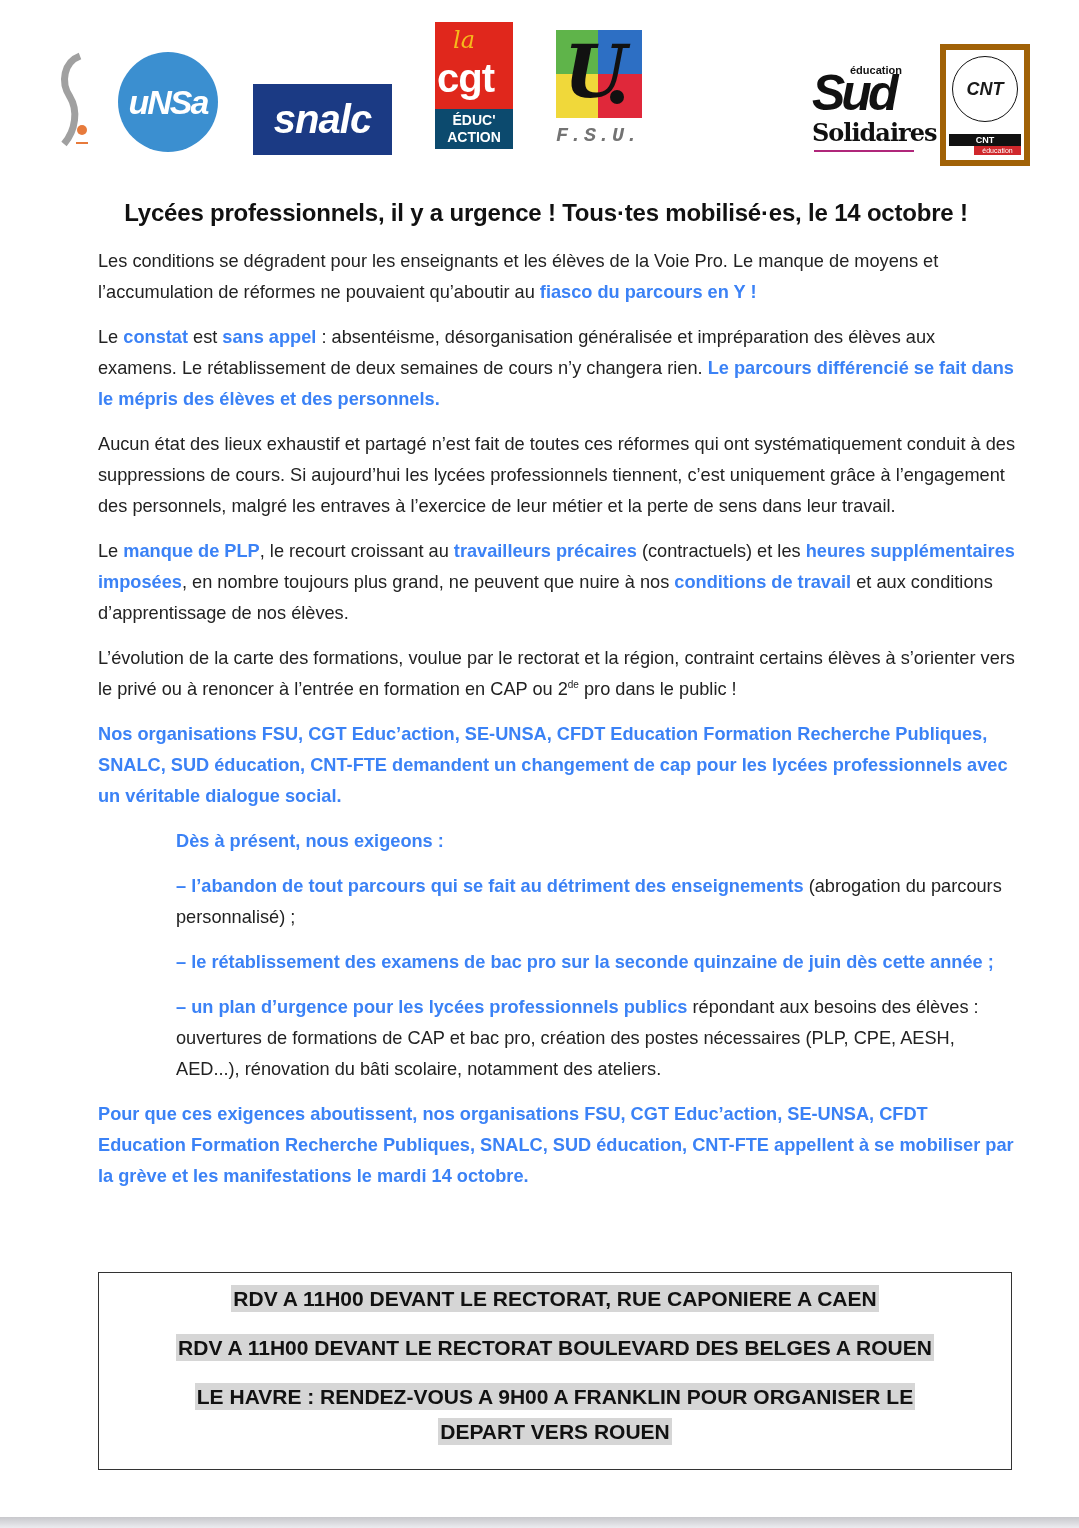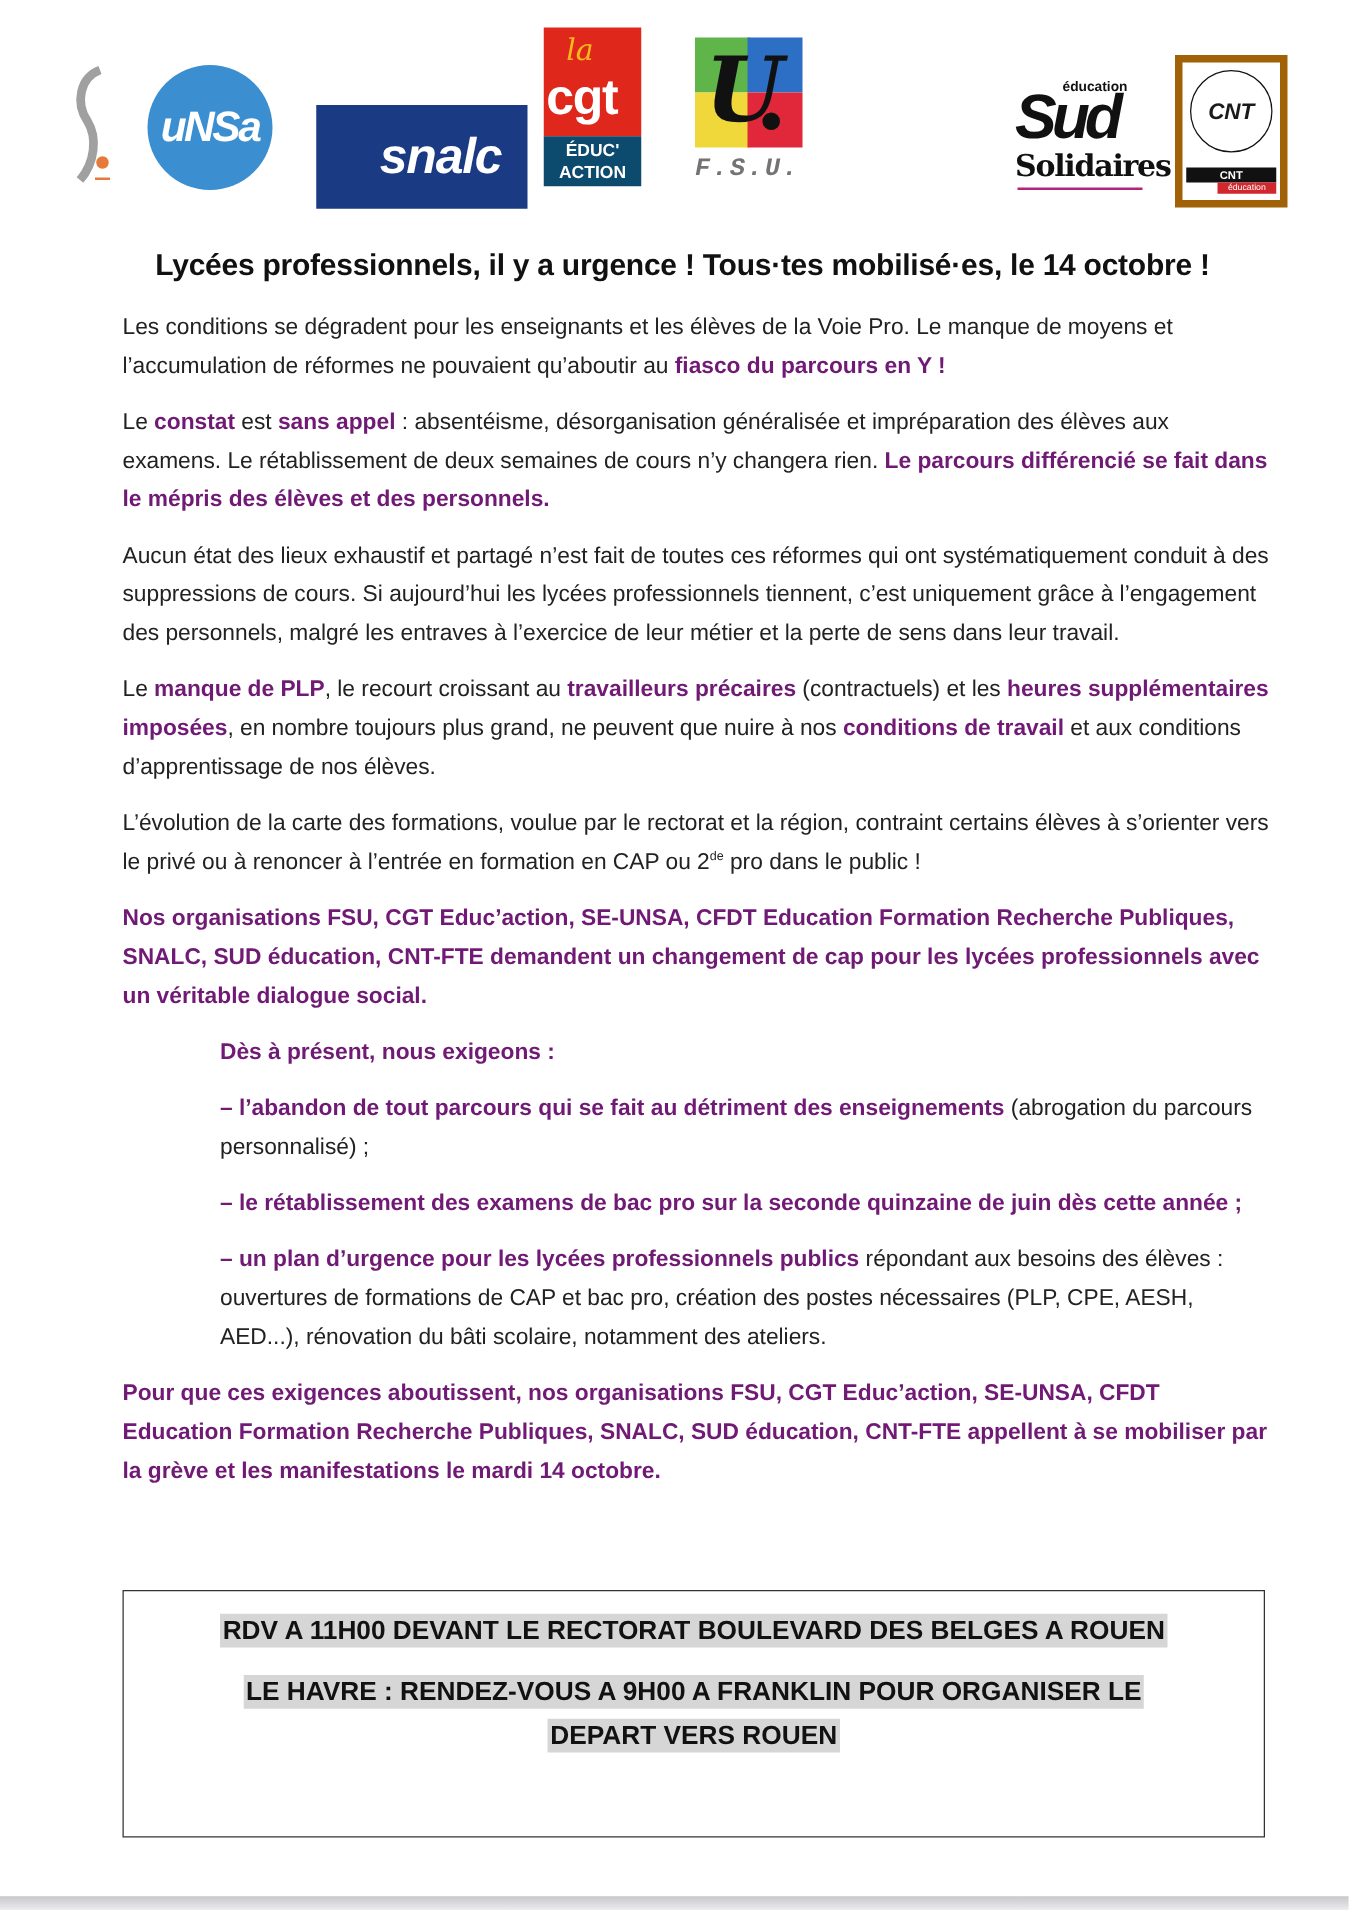--- a/index.html
+++ b/index.html
@@ -5,22 +5,22 @@
   html, body { margin:0; padding:0; }
   body { width:1079px; height:1528px; background:#ffffff; position:relative; overflow:hidden;
          font-family:"Liberation Sans", sans-serif; color:#1a1a1a; }
   .logos { position:absolute; left:0; top:0; width:1079px; height:170px; }
   .logo { position:absolute; }
   
   .unsa-s { left:58px; top:52px; width:30px; height:98px; }
   .unsa-circle { left:118px; top:52px; width:100px; height:100px; border-radius:50%; background:#3b8fd0;
                  color:#fff; font-weight:bold; font-size:34px; display:flex; align-items:center; justify-content:center; font-style:italic; letter-spacing:-2px;}
   
-  .snalc { left:253px; top:84px; width:139px; height:83px; background:#1b3a84; color:#fff; font-weight:bold;
-           font-size:40px; display:flex; align-items:center; justify-content:center; font-style:italic; letter-spacing:-1px;padding-left:30px;}
+  .snalc { left:253px; top:84px; width:139px; height:71px; background:#1b3a84; color:#fff; font-weight:bold;
+           font-size:40px; display:flex; align-items:center; justify-content:center; font-style:italic; letter-spacing:-1px;}
   
   .cgt { left:435px; top:22px; width:78px; height:128px; }
   .cgt-top { position:absolute; left:0; top:0; width:78px; height:87px; background:#e0271c; color:#fff; }
   .cgt-la { position:absolute; left:18px; top:4px; font-family:"DejaVu Serif", serif; font-style:italic; color:#f6b91b; font-size:24px; }
   .cgt-cgt { position:absolute; left:2px; top:34px; font-size:40px; font-weight:bold; letter-spacing:-1px;}
   .cgt-bot { position:absolute; left:0; top:87px; width:78px; height:40px; background:#0c4a6e; color:#fff; font-size:14px;
              font-weight:bold; text-align:center; line-height:17px; padding-top:3px; box-sizing:border-box;}
   
   .fsu { left:552px; top:28px; width:92px; height:122px; }
   .fsu-sq { position:absolute; width:44px; height:44px; }
@@ -41,21 +41,21 @@
   
   .cnt { left:940px; top:44px; width:78px; height:110px; border:6px solid #a16207; background:#fff; }
   .cnt-circle { position:absolute; left:6px; top:6px; width:64px; height:64px; border-radius:50%; border:1px solid #111;
                 display:flex; align-items:center; justify-content:center; font-weight:bold; font-size:18px; font-style:italic;}
   .cnt-bar { position:absolute; left:3px; top:84px; width:72px; height:12px; background:#111; color:#fff; font-size:9px; font-weight:bold; text-align:center; line-height:12px;}
   .cnt-red { position:absolute; left:28px; top:96px; width:47px; height:9px; background:#d0282c; color:#fff; font-size:7px; text-align:center; line-height:9px;}
 
   .title { position:absolute; left:0; top:199px; width:1092px; text-align:center; font-size:24px; font-weight:bold; color:#111; letter-spacing:-0.2px;}
   .content { position:absolute; left:98px; top:246px; width:920px; font-size:18.2px; line-height:31px; color:#222; }
   .content p { margin:0 0 14px 0; }
-  .content b { color:#701a75; }
+  .content b { color:#3b82f6; }
   .demands { padding-left:78px; }
   sup { font-size:10px; line-height:0; }
   .rdv-box { position:absolute; left:98px; top:1272px; width:914px; height:198px; border:1.5px solid #333; box-sizing:border-box; text-align:center; }
   .rdv { display:inline; background:#d6d6d6; font-weight:bold; font-size:21px; color:#111; line-height:35px; padding:2px 2px;}
   .rdv-line { margin-top:6px; margin-bottom:8px; }
   .bottom-shade { position:absolute; left:0; top:1517px; width:1079px; height:11px; background:linear-gradient(#c8c8cc,#ececf0); }
 </style>
 </head>
 <body>
 
@@ -113,18 +113,19 @@
   <div class="demands">
     <p><b>Dès à présent, nous exigeons :</b></p>
     <p><b>– l’abandon de tout parcours qui se fait au détriment des enseignements</b><span> (abrogation du parcours personnalisé) ;</span></p>
     <p><b>– le rétablissement des examens de bac pro sur la seconde quinzaine de juin dès cette année ;</b></p>
     <p><b>– un plan d’urgence pour les lycées professionnels publics</b><span> répondant aux besoins des élèves : ouvertures de formations de CAP et bac pro, création des postes nécessaires (PLP, CPE, AESH, AED...), rénovation du bâti scolaire, notamment des ateliers.</span></p>
   </div>
   <p><b>Pour que ces exigences aboutissent, nos organisations FSU, CGT Educ’action, SE-UNSA, CFDT Education Formation Recherche Publiques, SNALC, SUD éducation, CNT-FTE appellent à se mobiliser par la grève et les manifestations le mardi 14 octobre.</b></p>
 </div>
 
 <div class="rdv-box">
+  <div class="rdv-line" style="margin-top:8px;"><span class="rdv">RDV A 11H00 DEVANT LE RECTORAT, RUE CAPONIERE A CAEN</span></div>
   <div class="rdv-line" style="margin-top:14px;"><span class="rdv">RDV A 11H00 DEVANT LE RECTORAT BOULEVARD DES BELGES A ROUEN</span></div>
   <div class="rdv-line" style="margin-top:14px;margin-bottom:0;"><span class="rdv">LE HAVRE : RENDEZ-VOUS A 9H00 A FRANKLIN POUR ORGANISER LE</span></div>
   <div class="rdv-line" style="margin-top:0;"><span class="rdv">DEPART VERS ROUEN</span></div>
 </div>
 
 <div class="bottom-shade"></div>
 
 </body></html>

